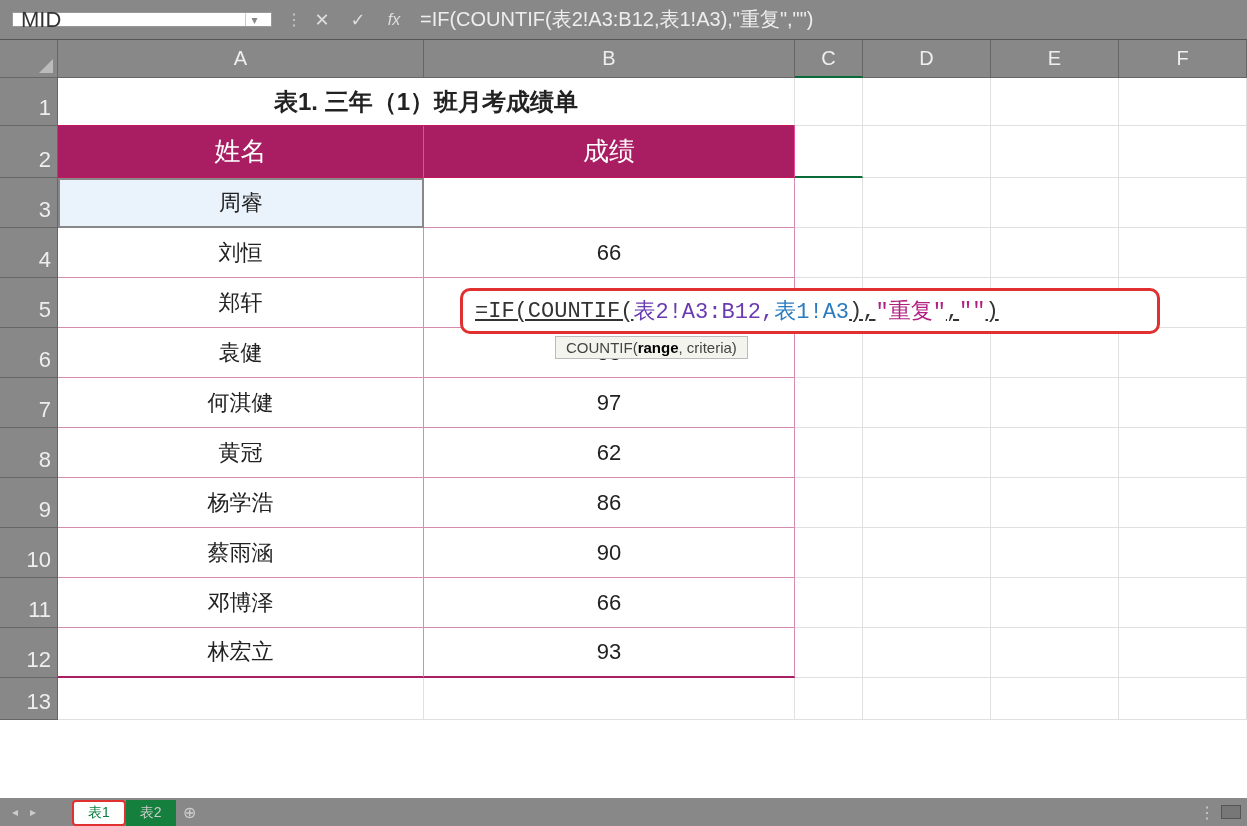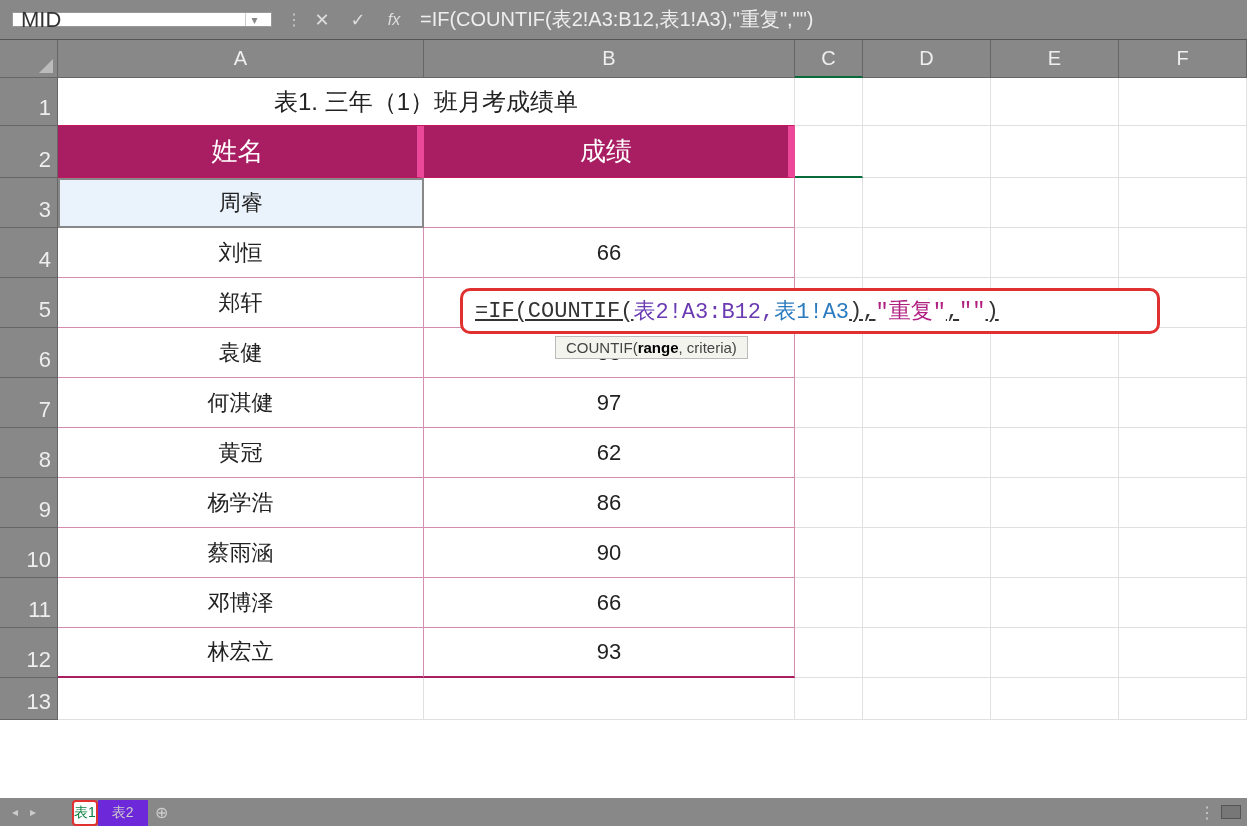--- a/index.html
+++ b/index.html
@@ -143,34 +143,34 @@
 .cA { width: 366px; }
 .cB { width: 371px; }
 .cC { width: 68px; }
 .cD { width: 128px; }
 .cE { width: 128px; }
 .cF { width: 128px; }
 
 
 .title-cell {
   width: 737px;
-  font-weight: normal;
+  font-weight: bold;
   font-size: 24px;
   border-bottom: 1px solid #c2185b;
   border-right: 1px solid #e0e0e0;
   display: flex;
   align-items: center;
   justify-content: center;
 }
 
 .hdr {
   background: #a91e63;
   color: #fff;
   font-size: 26px;
-  border-right: 7px solid #ec4899;
+  border-right: 1px solid #ec4899;
   border-bottom: 1px solid #c2185b;
 }
 
 .data .cA, .data .cB {
   border-right: 1px solid #d48db0;
   border-bottom: 1px solid #d48db0;
 }
 .data.last .cA, .data.last .cB {
   border-bottom: 2px solid #a91e63;
 }
@@ -242,30 +242,30 @@
   width: 18px;
   text-align: center;
   color: #ccc;
   font-size: 12px;
   cursor: pointer;
 }
 .sheet-tab {
   padding: 4px 14px;
   font-size: 14px;
   color: #ccc;
-  background: #6d28d9;
+  background: #15803d;
   cursor: pointer;
   margin-top: 2px;
 }
 .sheet-tab.active {
   background: #fff;
   color: #0a8040;
   border: 2px solid #e03030;
   border-radius: 4px;
-  padding: 2px 0;
+  padding: 2px 14px;
 }
 .add-sheet {
   width: 28px;
   text-align: center;
   color: #ccc;
   font-size: 16px;
   cursor: pointer;
 }
 .scroll-right {
   position: absolute;

